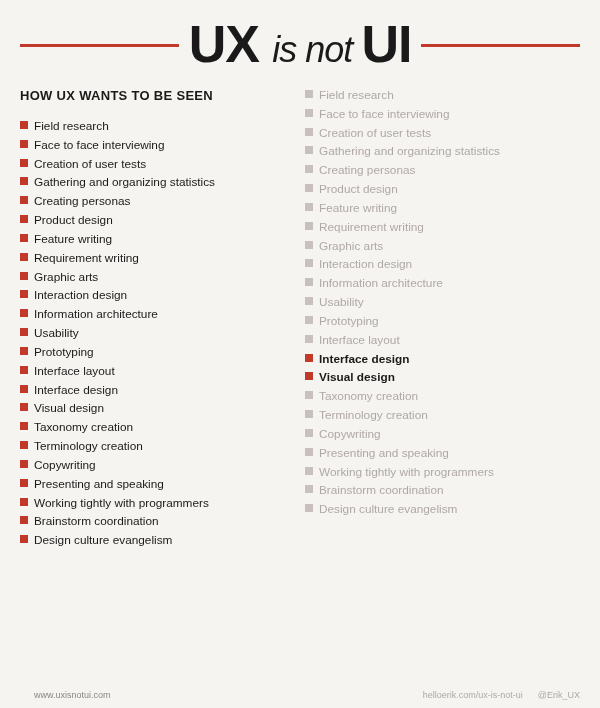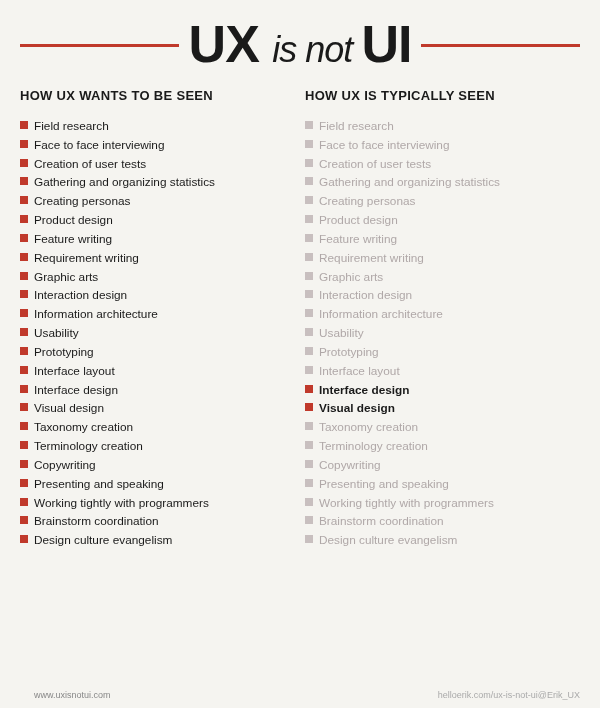--- a/index.html
+++ b/index.html
@@ -25,21 +25,21 @@
     
     .header {
       text-align: center;
       padding: 18px 20px 10px;
       position: relative;
     }
 
     .header-lines {
       display: flex;
       align-items: center;
-      justify-content: flex-end;
+      justify-content: flex-start;
       gap: 10px;
     }
 
     .red-line {
       flex: 1;
       height: 3px;
       background: #c0392b;
       margin-top: 2px;
     }
 
@@ -135,20 +135,21 @@
       color: #999;
       margin-left: 14px;
     }
 
     .footer-left {
       color: #888;
     }
 
     .footer-right {
       display: flex;
+      gap: 15px;
       color: #aaa;
       text-align: right;
     }
   </style>
 </head>
 <body>
 
 <div class="page-container">
 
   <div class="header">
@@ -257,21 +258,20 @@
             <span>Brainstorm coordination</span>
           </div>
           <div class="list-item">
             <div class="bullet"></div>
             <span>Design culture evangelism</span>
           </div>
         </div>
     </div>
 
     <div class="column right-col">
-      <div class="column-title">HOW UX IS TYPICALLY SEEN</div>
       <div id="right-list">
           <div class="list-item">
             <div class="bullet"></div>
             <span>Field research</span>
           </div>
           <div class="list-item">
             <div class="bullet"></div>
             <span>Face to face interviewing</span>
           </div>
           <div class="list-item">

